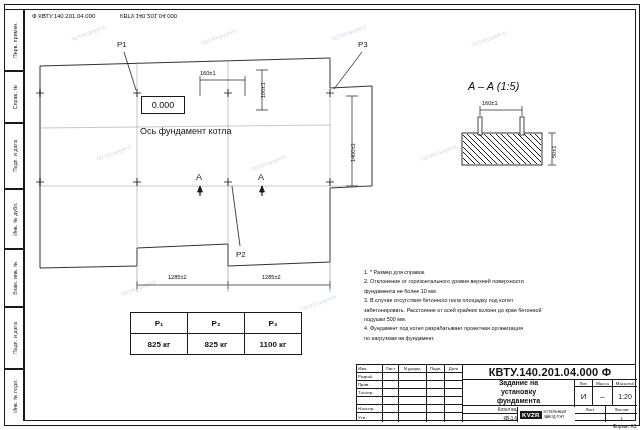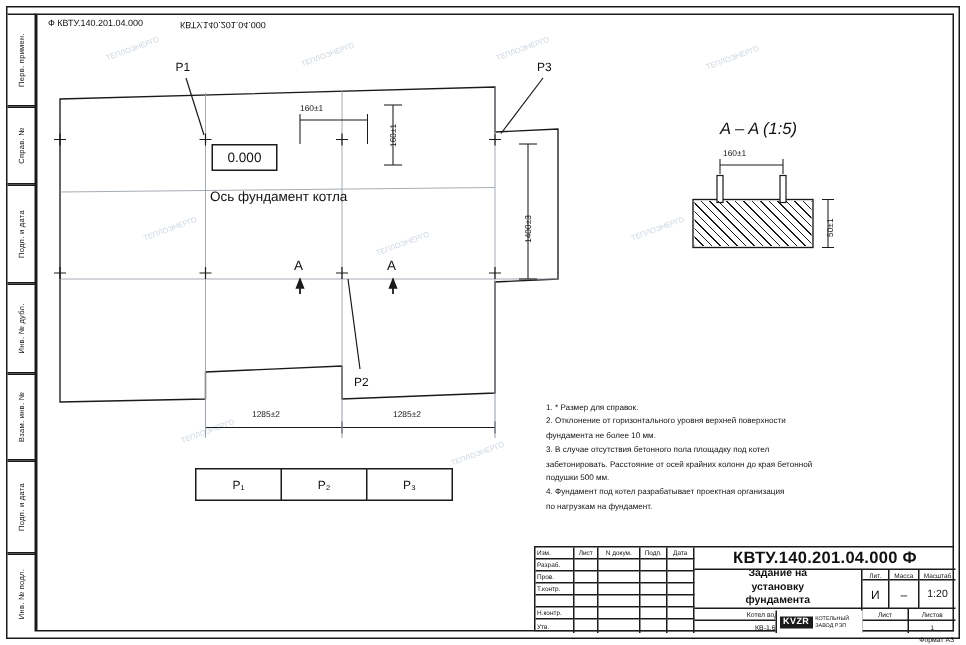--- a/index.html
+++ b/index.html
@@ -21,21 +21,21 @@
 
   
   svg{position:absolute;left:0;top:0;overflow:visible;}
 
   
   .boxlbl{position:absolute;border:1px solid #1a1a1a;background:#fff;font-size:7px;
           display:flex;align-items:center;justify-content:center;}
 
   
   .loadtab{position:absolute;left:130px;top:312px;border-collapse:collapse;}
-  .loadtab td{border:1px solid #1a1a1a;width:54px;height:18px;text-align:center;font-size:8px;}
+  .loadtab td{border:1px solid #1a1a1a;width:54px;height:18px;text-align:center;font-size:8px;font-weight:bold;}
   .loadtab td.h{font-size:8px;}
 
   
   .notes{position:absolute;left:364px;top:268px;width:262px;font-size:5.4px;line-height:1.55;color:#111;}
   .notes p{margin:0 0 1px 0;}
 
   
   .tb{position:absolute;left:356px;top:364px;width:280px;height:57px;border:1px solid #1a1a1a;box-sizing:border-box;background:#fff;}
   .tb .cell{position:absolute;box-sizing:border-box;border-right:1px solid #1a1a1a;border-bottom:1px solid #1a1a1a;font-size:4.3px;
             display:flex;align-items:center;justify-content:center;text-align:center;padding:0 1px;overflow:hidden;}
@@ -201,30 +201,35 @@
 
   <div class="t" style="left:200px;top:70px;font-size:5.6px;">160±1</div>
   <div class="t rot" style="left:260px;top:98px;font-size:5.6px;">160±1</div>
   <div class="t rot" style="left:350px;top:162px;font-size:5.6px;">1400±3</div>
   <div class="t" style="left:168px;top:274px;font-size:5.6px;">1285±2</div>
   <div class="t" style="left:262px;top:274px;font-size:5.6px;">1285±2</div>
 
   <div class="t" style="left:196px;top:172px;font-size:9px;">A</div>
   <div class="t" style="left:258px;top:172px;font-size:9px;">A</div>
 
-  <div class="t" style="left:480px;top:80px;font-size:11px;font-style:italic;">A – A (1:5)</div>
+  <div class="t" style="left:468px;top:80px;font-size:11px;font-style:italic;">A – A (1:5)</div>
   <div class="t" style="left:482px;top:100px;font-size:5.6px;">160±1</div>
   <div class="t rot" style="left:551px;top:158px;font-size:5.6px;">50±1</div>
 
   <table class="loadtab">
     <tbody>
         <tr>
       <td class="h">P₁</td>
       <td class="h">P₂</td>
       <td class="h">P₃</td>
+    </tr>
+    <tr>
+      <td>825 кг</td>
+      <td>825 кг</td>
+      <td>1100 кг</td>
     </tr>
   </tbody>
     </table>
 
   <div class="notes">
     <p>1. * Размер для справок.</p>
     <p>2. Отклонение от горизонтального уровня верхней поверхности</p>
     <p>фундамента не более 10 мм.</p>
     <p>3. В случае отсутствия бетонного пола площадку под котел</p>
     <p>забетонировать. Расстояние от осей крайних колонн до края бетонной</p>

